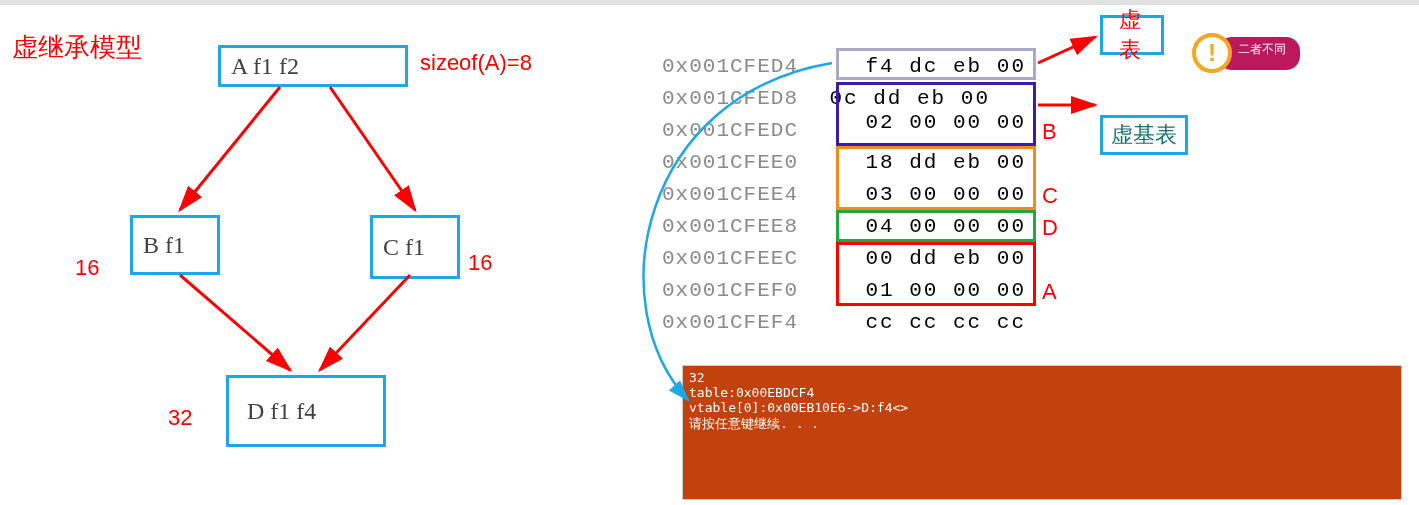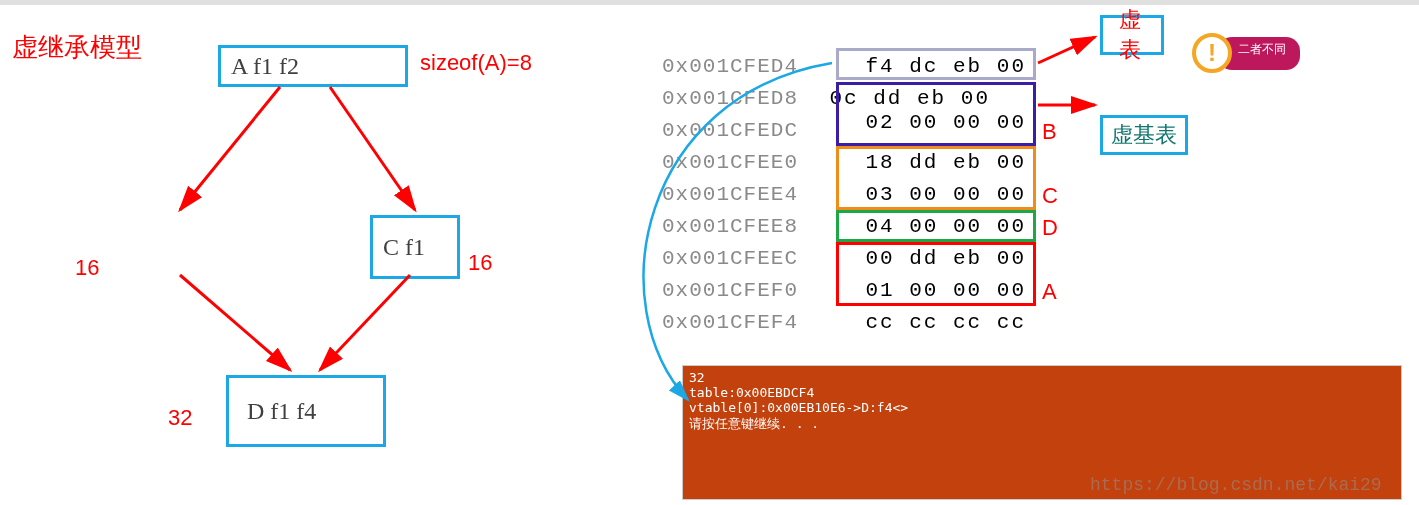--- a/index.html
+++ b/index.html
@@ -101,20 +101,23 @@
 
 <div class="canvas">
 
   <div class="label red-text" style="left:12px; top:25px; font-size:26px;">虚继承模型</div>
 
   <div class="box" style="left:218px; top:40px; width:190px; height:42px;">
     <span>A   f1   f2</span>
   </div>
   <div class="label red-text" style="left:420px; top:45px;">sizeof(A)=8</div>
 
+  <div class="box" style="left:130px; top:210px; width:90px; height:60px;">
+    <span>B f1</span>
+  </div>
   <div class="label red-text" style="left:75px; top:250px;">16</div>
 
   <div class="box" style="left:370px; top:210px; width:90px; height:64px;">
     <span>C f1</span>
   </div>
   <div class="label red-text" style="left:468px; top:245px;">16</div>
 
   <div class="box" style="left:226px; top:370px; width:160px; height:72px; padding-left:18px;">
     <span>D f1 f4</span>
   </div>
@@ -169,21 +172,20 @@
   <div class="alert-badge" style="left:1192px; top:28px;">
     <div class="alert-circle">!</div>
     <div class="alert-pill">二者不同</div>
   </div>
 
   <div class="console" style="left:682px; top:360px; width:720px; height:135px;"><span>32</span>
 <span>table:0x00EBDCF4</span>
 <span>vtable[0]:0x00EB10E6-&gt;D:f4&lt;&gt;</span>
 <span>请按任意键继续. . .</span></div>
 
-  <div class="watermark" style="left:1090px; top:470px;">https://blog.csdn.net/kai29</div>
 
   <svg class="arrows">
     <defs>
       <marker id="arr-red" markerWidth="10" markerHeight="10" refX="8" refY="3" orient="auto">
         <path d="M0,0 L0,6 L9,3 z" fill="#ff0000"></path>
       </marker>
       <marker id="arr-cyan" markerWidth="10" markerHeight="10" refX="8" refY="3" orient="auto">
         <path d="M0,0 L0,6 L9,3 z" fill="#1ca7e5"></path>
       </marker>
     </defs>

